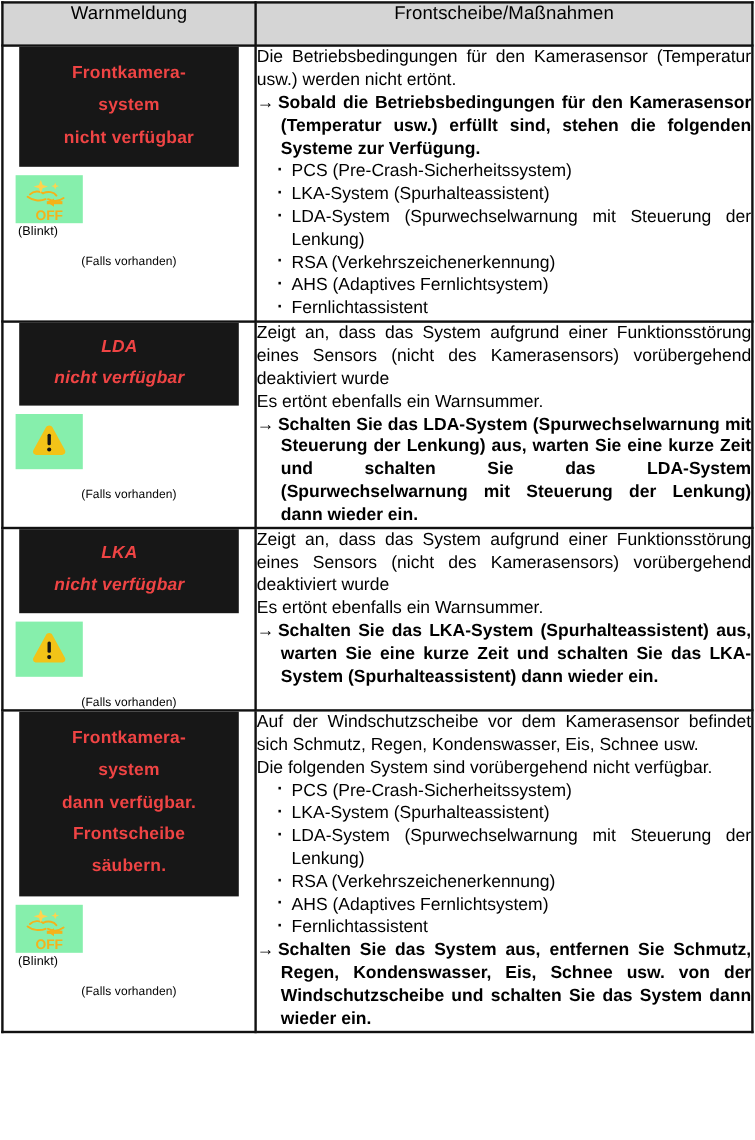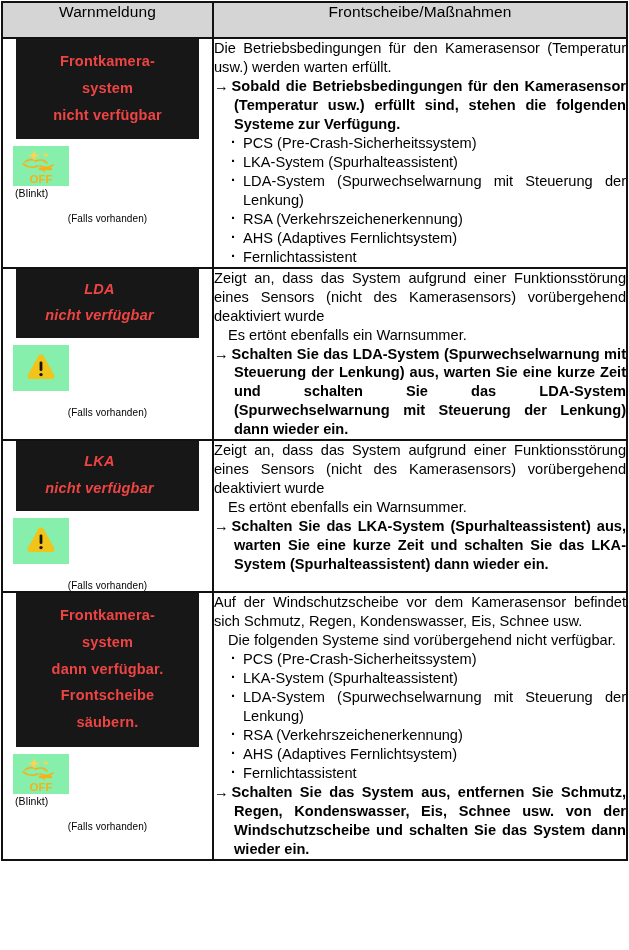--- a/index.html
+++ b/index.html
@@ -110,21 +110,20 @@
     line-height: 1.30;
   }
   .det-cell p {
     margin: 0;
   }
   .p-just {
     text-align: justify;
     text-align-last: left;
   }
   .p-indent {
-    padding-left: 14px;
     text-align: justify;
     text-align-last: left;
   }
   .p-bold {
     font-weight: bold;
     padding-left: 20px;
     text-indent: -20px;
     text-align: justify;
     text-align-last: left;
   }
@@ -191,21 +190,21 @@
                   <path d="M27 22.9l5-3.4v6.8z"></path>
                 </g>
                 <text x="28" y="37" font-family="'Liberation Sans', sans-serif" font-size="11.5" font-weight="bold" fill="#f5b21a" text-anchor="middle">OFF</text>
               </svg>
             </span>
           </div>
           <div class="cap-blinkt">(Blinkt)</div>
           <div class="cap-falls pushed">(Falls vorhanden)</div>
         </td>
         <td class="det-cell">
-          <p class="p-just">Die Betriebsbedingungen für den Kamerasensor (Temperatur usw.) werden warten erfüllt.</p>
+          <p class="p-just">Die Betriebsbedingungen für den Kamerasensor (Temperatur usw.) werden nicht ertönt.</p>
           <p class="p-bold"><span class="arrow">→</span><span>Sobald die Betriebsbedingungen für den Kamerasensor (Temperatur usw.) erfüllt sind, stehen die folgenden Systeme zur Verfügung.</span></p>
           <ul class="sys-list">
             <li>PCS (Pre-Crash-Sicherheitssystem)</li>
             <li>LKA-System (Spurhalteassistent)</li>
             <li>LDA-System (Spurwechselwarnung mit Steuerung der Lenkung)</li>
             <li>RSA (Verkehrszeichenerkennung)</li>
             <li>AHS (Adaptives Fernlichtsystem)</li>
             <li>Fernlichtassistent</li>
           </ul>
         </td>
@@ -285,21 +284,21 @@
                 </g>
                 <text x="28" y="37" font-family="'Liberation Sans', sans-serif" font-size="11.5" font-weight="bold" fill="#f5b21a" text-anchor="middle">OFF</text>
               </svg>
             </span>
           </div>
           <div class="cap-blinkt">(Blinkt)</div>
           <div class="cap-falls pushed">(Falls vorhanden)</div>
         </td>
         <td class="det-cell">
           <p class="p-just">Auf der Windschutzscheibe vor dem Kamerasensor befindet sich Schmutz, Regen, Kondenswasser, Eis, Schnee usw.</p>
-          <p class="p-indent">Die folgenden Systeme sind vorübergehend nicht verfügbar.</p>
+          <p class="p-indent">Die folgenden System sind vorübergehend nicht verfügbar.</p>
           <ul class="sys-list">
             <li>PCS (Pre-Crash-Sicherheitssystem)</li>
             <li>LKA-System (Spurhalteassistent)</li>
             <li>LDA-System (Spurwechselwarnung mit Steuerung der Lenkung)</li>
             <li>RSA (Verkehrszeichenerkennung)</li>
             <li>AHS (Adaptives Fernlichtsystem)</li>
             <li>Fernlichtassistent</li>
           </ul>
           <p class="p-bold"><span class="arrow">→</span><span>Schalten Sie das System aus, entfernen Sie Schmutz, Regen, Kondenswasser, Eis, Schnee usw. von der Windschutzscheibe und schalten Sie das System dann wieder ein.</span></p>
         </td>

